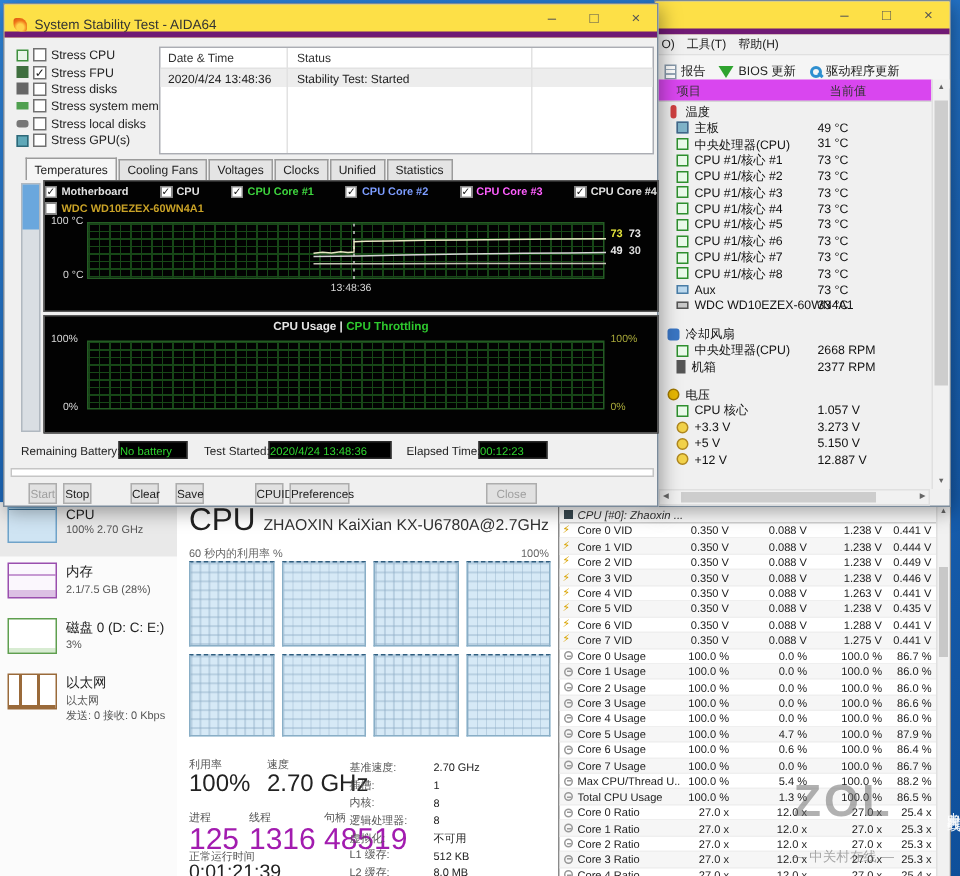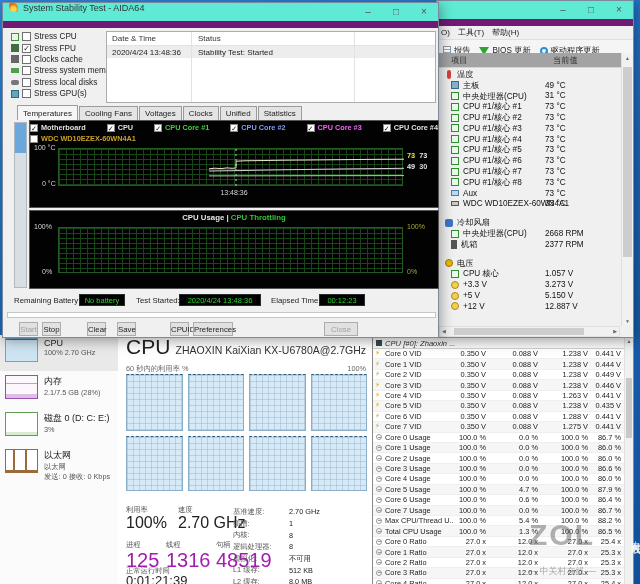--- a/index.html
+++ b/index.html
@@ -1,21 +1,21 @@
 <!DOCTYPE html>
 <html><head>
 <meta charset="utf-8">
 <style>
   html,body{margin:0;padding:0}
   body{width:640px;height:584px;overflow:hidden;font-family:"Liberation Sans","DejaVu Sans",sans-serif;
        -webkit-font-smoothing:antialiased}
   #screen{position:relative;width:640px;height:584px;overflow:hidden;
           background:linear-gradient(160deg,#2f86dc 0%,#1c66b8 45%,#0f4f9a 100%)}
   .win{position:absolute;background:#f0f0f0;border:1px solid #7a8a9a;box-shadow:2px 3px 12px rgba(0,0,0,.35);box-sizing:border-box}
-  .tbar{height:18px;background:#5eead4;display:flex;align-items:flex-start;border-bottom:7px solid #701a75}
+  .tbar{height:18px;background:#fde047;display:flex;align-items:flex-end;border-bottom:4px solid #701a75}
   .tbar .ttl{font-size:9px;color:#333;white-space:nowrap}
   .caps{margin-left:auto;display:flex}
   .caps span{width:28px;text-align:center;font-size:10px;line-height:17px;color:#555;cursor:default}
   .flame{width:9px;height:9px;margin:0 5px 0 6px;border-radius:2px 5px 2px 5px;
          background:radial-gradient(circle at 50% 70%,#ffd24a 0 30%,#f07818 60%,#d84a10 100%)}
 
   
   #sst{left:2px;top:2px;width:437px;height:336px;z-index:40}
   .stress{position:absolute;left:8px;top:28px}
   .srowx{display:flex;align-items:center;height:11.4px}
@@ -57,42 +57,42 @@
                          repeating-linear-gradient(to bottom,#174717 0 1px,transparent 1px 5px);
         border:1px solid #245c24;box-sizing:border-box}
   .axl{position:absolute;font-size:7px;color:#d8d8d8;white-space:nowrap}
   .axr{position:absolute;font-size:7px;color:#a8a83a;white-space:nowrap}
   .rvals{position:absolute;left:377px;top:30px;width:27px;display:flex;flex-wrap:wrap;column-gap:4px;row-gap:2px;font-size:7.3px;font-weight:bold}
   .g2t{position:absolute;left:0;right:0;top:2px;text-align:center;font-size:7.8px;font-weight:bold;color:#e6e6e6}
   .g2t .thr{color:#2ec82e}
 
   .statlbl{position:absolute;font-size:7.8px;color:#222;white-space:nowrap}
   .statbox{position:absolute;height:12px;background:#000;border:1px solid #2a2a2a;color:#2ed42e;
-           font-size:7.5px;line-height:11px;text-align:center;box-sizing:border-box;white-space:nowrap}
+           font-size:7.5px;line-height:11px;box-sizing:border-box;white-space:nowrap}
   .sep{position:absolute;left:4px;top:309px;width:429px;height:6px;background:#fff;border:1px solid #c5c5c5;box-sizing:border-box}
   .btnrow{position:absolute;left:16px;top:319px;display:flex}
   .btn{width:19px;height:14px;background:#e1e1e1;border:1px solid #adadad;font-size:7.8px;color:#222;
        text-align:center;line-height:13px;box-sizing:border-box;white-space:nowrap}
   .btn.wide{width:40px}
   .btn.wclose{width:34px}
   .btn.disabled{color:#9f9f9f}
 
   
   #aida{left:436px;top:0;width:198px;height:338px;z-index:30}
   .menu{height:13px;display:flex;align-items:center;background:#f0f0f0;padding-left:4px;border-bottom:1px solid #e0e0e0}
   .menu span{font-size:8px;color:#222;margin-right:8px;white-space:nowrap}
   .tool{height:21px;display:flex;align-items:center;padding-left:6px;border-bottom:1px solid #dcdcdc;background:#f5f5f5}
   .toolbtn{display:flex;align-items:center;margin-right:9px;white-space:nowrap}
   .toolbtn .cap{font-size:8.2px;color:#222}
   .tbi{margin-right:3px;flex:none;position:relative}
   .tbi.report{width:8px;height:10px;background:linear-gradient(#fff 0 2px,#9ab 2px 3px,#fff 3px 5px,#9ab 5px 6px,#fff 6px 8px,#9ab 8px 9px,#fff 9px);border:1px solid #8899aa;box-sizing:border-box}
   .tbi.download{width:0;height:0;border-left:5px solid transparent;border-right:5px solid transparent;border-top:8px solid #2fa32f}
   .tbi.search{width:8px;height:8px;border:2px solid #2e8fd0;border-radius:50%;box-sizing:border-box}
   .tbi.search::after{content:"";position:absolute;width:4px;height:2px;background:#2e8fd0;right:-3px;bottom:-1px;transform:rotate(45deg)}
-  .colhdr{position:absolute;left:0;top:52px;width:184px;height:14px;background:#a3a3a3;border-bottom:1px solid #d5d5d5;font-size:8.2px;color:#333}
+  .colhdr{position:absolute;left:0;top:52px;width:184px;height:14px;background:#d946ef;border-bottom:1px solid #d5d5d5;font-size:8.2px;color:#333}
   .colhdr .c1{position:absolute;left:14px;top:2px}
   .colhdr .c2{position:absolute;left:116px;top:2px}
   .alist{position:absolute;left:2px;top:68px;width:180px}
   .arow{display:flex;align-items:center;height:10.8px;position:relative;padding-left:12px;font-size:8.2px;color:#111}
   .arow.section{padding-left:6px}
   .arow.spacer{height:8px}
   .arow .val{position:absolute;left:106px;white-space:nowrap}
   .arow .albl{white-space:nowrap;overflow:hidden}
   .ai{width:8px;height:8px;margin-right:4px;flex:none;box-sizing:border-box}
   .ai.thermo{width:4px;height:9px;background:#d04040;border-radius:2px;margin-left:2px;margin-right:6px}
@@ -715,21 +715,21 @@
 
         <div class="srowx">
           <span class="sti fpu"></span>
           <span class="cb checked"></span>
           <span class="lbl">Stress FPU</span>
         </div>
 
         <div class="srowx">
           <span class="sti cache"></span>
           <span class="cb unchecked"></span>
-          <span class="lbl">Clocks cache</span>
+          <span class="lbl">Stress disks</span>
         </div>
 
         <div class="srowx">
           <span class="sti memory"></span>
           <span class="cb unchecked"></span>
           <span class="lbl">Stress system memory</span>
         </div>
 
         <div class="srowx">
           <span class="sti disk"></span>

